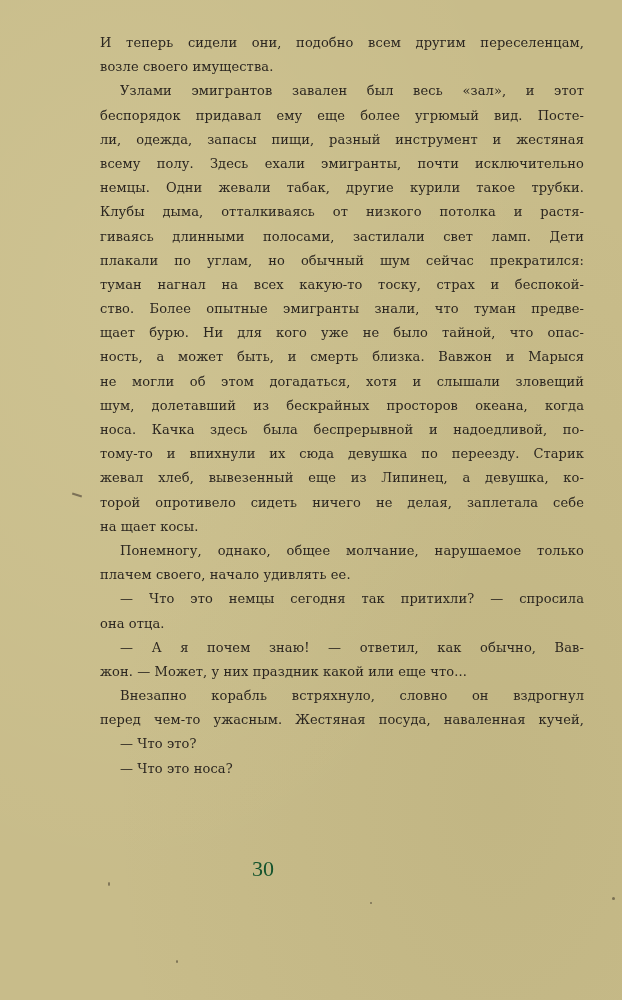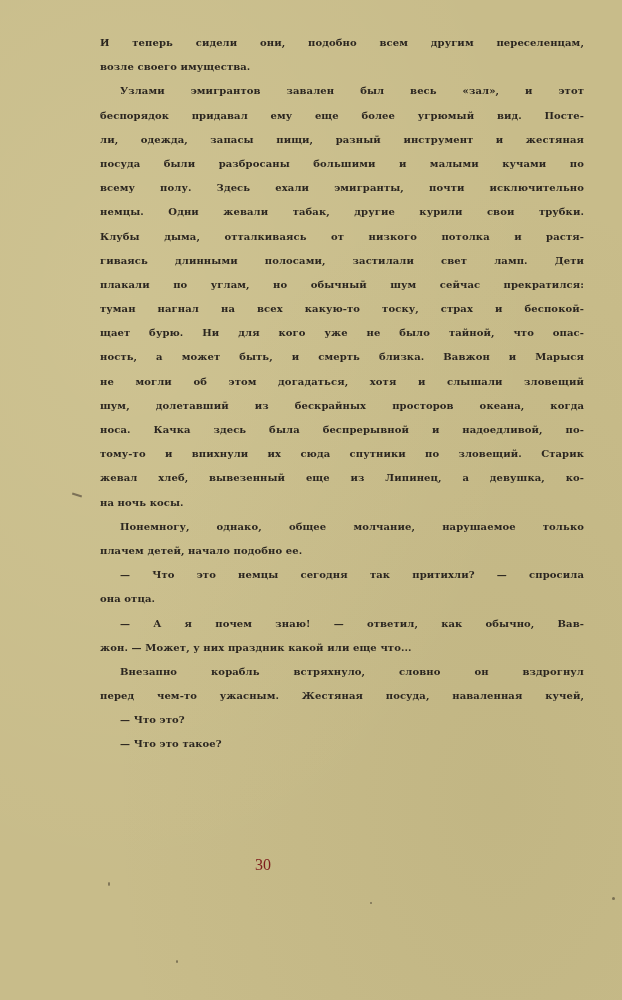--- a/index.html
+++ b/index.html
@@ -21,42 +21,41 @@
     .page {
       position: absolute;
       left: 100px;
       top: 31px;
       width: 484px;
     }
     .line {
       display: block;
       height: 24.2px;
       line-height: 24.2px;
-      font-size: 10px;
+      font-size: 13px;
       white-space: nowrap;
       text-align: justify;
       text-align-last: justify;
       letter-spacing: 0.1px;
-      font-weight: bold;
     }
     .line.last {
       text-align-last: left;
     }
     .line.indent {
       padding-left: 20px;
     }
     .page-number {
       position: absolute;
       top: 856px;
       left: 0;
       width: 526px;
       text-align: center;
       font-family: "Liberation Serif", serif;
-      font-size: 16px;
-      color: #7f1d1d;
+      font-size: 22px;
+      color: #14532d;
     }
     .speck {
       position: absolute;
       background: #3c352a;
       border-radius: 50%;
       opacity: 0.55;
     }
     .margin-mark {
       position: absolute;
       left: 72px;
@@ -70,45 +69,46 @@
   </style>
 </head>
 <body>
 
 <div class="page" id="page-text">
     <span class="line">И теперь сидели они, подобно всем другим переселенцам,</span>
     <span class="line last">возле своего имущества.</span>
     <span class="line indent">Узлами эмигрантов завален был весь «зал», и этот</span>
     <span class="line">беспорядок придавал ему еще более угрюмый вид. Посте-</span>
     <span class="line">ли, одежда, запасы пищи, разный инструмент и жестяная</span>
-    <span class="line">посуда были разбросаны большими и малыми кучами по</span>
     <span class="line">всему полу. Здесь ехали эмигранты, почти исключительно</span>
-    <span class="line">немцы. Одни жевали табак, другие курили свои трубки.</span>
+    <span class="line">немцы. Одни жевали табак, другие курили такое трубки.</span>
     <span class="line">Клубы дыма, отталкиваясь от низкого потолка и растя-</span>
     <span class="line">гиваясь длинными полосами, застилали свет ламп. Дети</span>
     <span class="line">плакали по углам, но обычный шум сейчас прекратился:</span>
     <span class="line">туман нагнал на всех какую-то тоску, страх и беспокой-</span>
+    <span class="line">ство. Более опытные эмигранты знали, что туман предве-</span>
     <span class="line">щает бурю. Ни для кого уже не было тайной, что опас-</span>
     <span class="line">ность, а может быть, и смерть близка. Вавжон и Марыся</span>
     <span class="line">не могли об этом догадаться, хотя и слышали зловещий</span>
     <span class="line">шум, долетавший из бескрайных просторов океана, когда</span>
     <span class="line">носа. Качка здесь была беспрерывной и надоедливой, по-</span>
-    <span class="line">тому-то и впихнули их сюда спутники по зловещий. Старик</span>
+    <span class="line">тому-то и впихнули их сюда девушка по переезду. Старик</span>
     <span class="line">жевал хлеб, вывезенный еще из Липинец, а девушка, ко-</span>
-    <span class="line last">на ночь косы.</span>
+    <span class="line">торой опротивело сидеть ничего не делая, заплетала себе</span>
+    <span class="line last">на щает косы.</span>
     <span class="line indent">Понемногу, однако, общее молчание, нарушаемое только</span>
-    <span class="line last">плачем детей, начало подобно ее.</span>
+    <span class="line last">плачем своего, начало удивлять ее.</span>
     <span class="line indent">— Что это немцы сегодня так притихли? — спросила</span>
     <span class="line last">она отца.</span>
     <span class="line indent">— А я почем знаю! — ответил, как обычно, Вав-</span>
     <span class="line last">жон. — Может, у них праздник какой или еще что...</span>
     <span class="line indent">Внезапно корабль встряхнуло, словно он вздрогнул</span>
     <span class="line">перед чем-то ужасным. Жестяная посуда, наваленная кучей,</span>
     <span class="line indent last">— Что это?</span>
-    <span class="line indent last">— Что это такое?</span>
+    <span class="line indent last">— Что это носа?</span>
   </div>
 
 <div class="page-number">30</div>
 
 <div class="margin-mark"></div>
 <div class="speck" style="left:176px;top:960px;width:2px;height:3px;"></div>
 <div class="speck" style="left:612px;top:897px;width:3px;height:3px;"></div>
 <div class="speck" style="left:370px;top:902px;width:2px;height:2px;"></div>
 <div class="speck" style="left:108px;top:882px;width:2px;height:4px;"></div>
 

